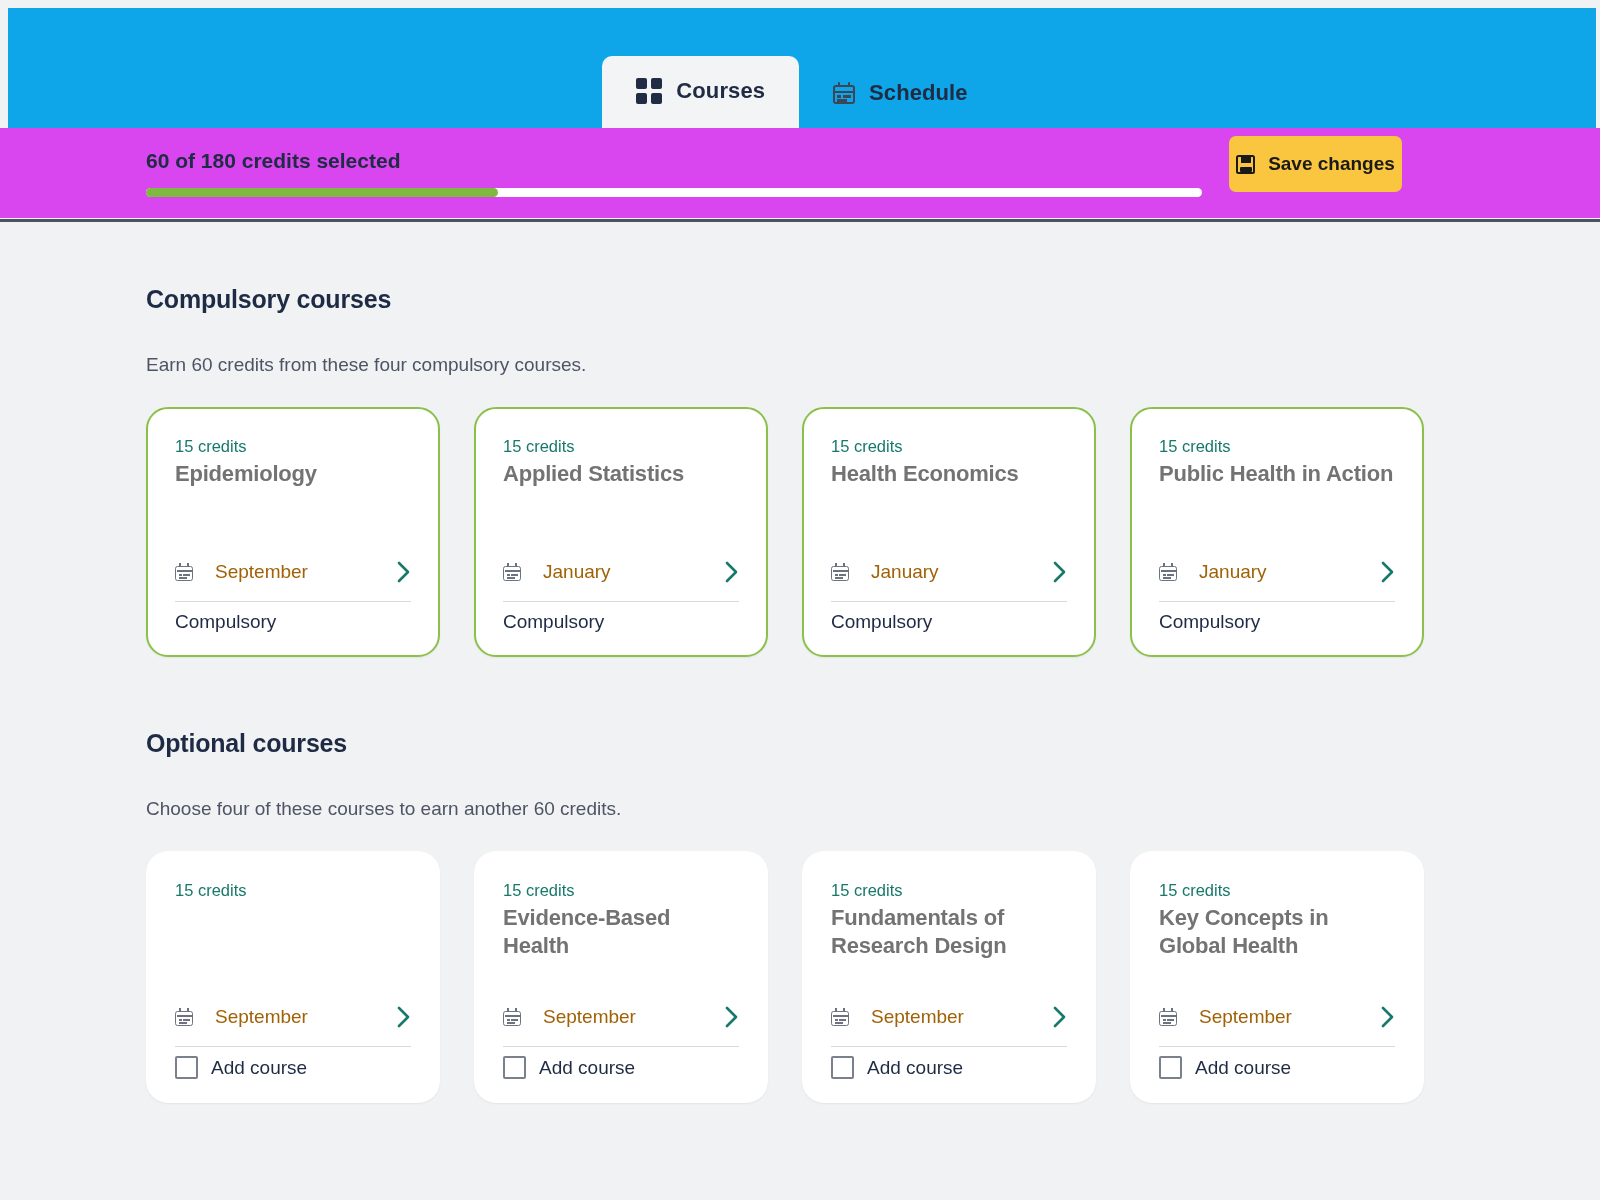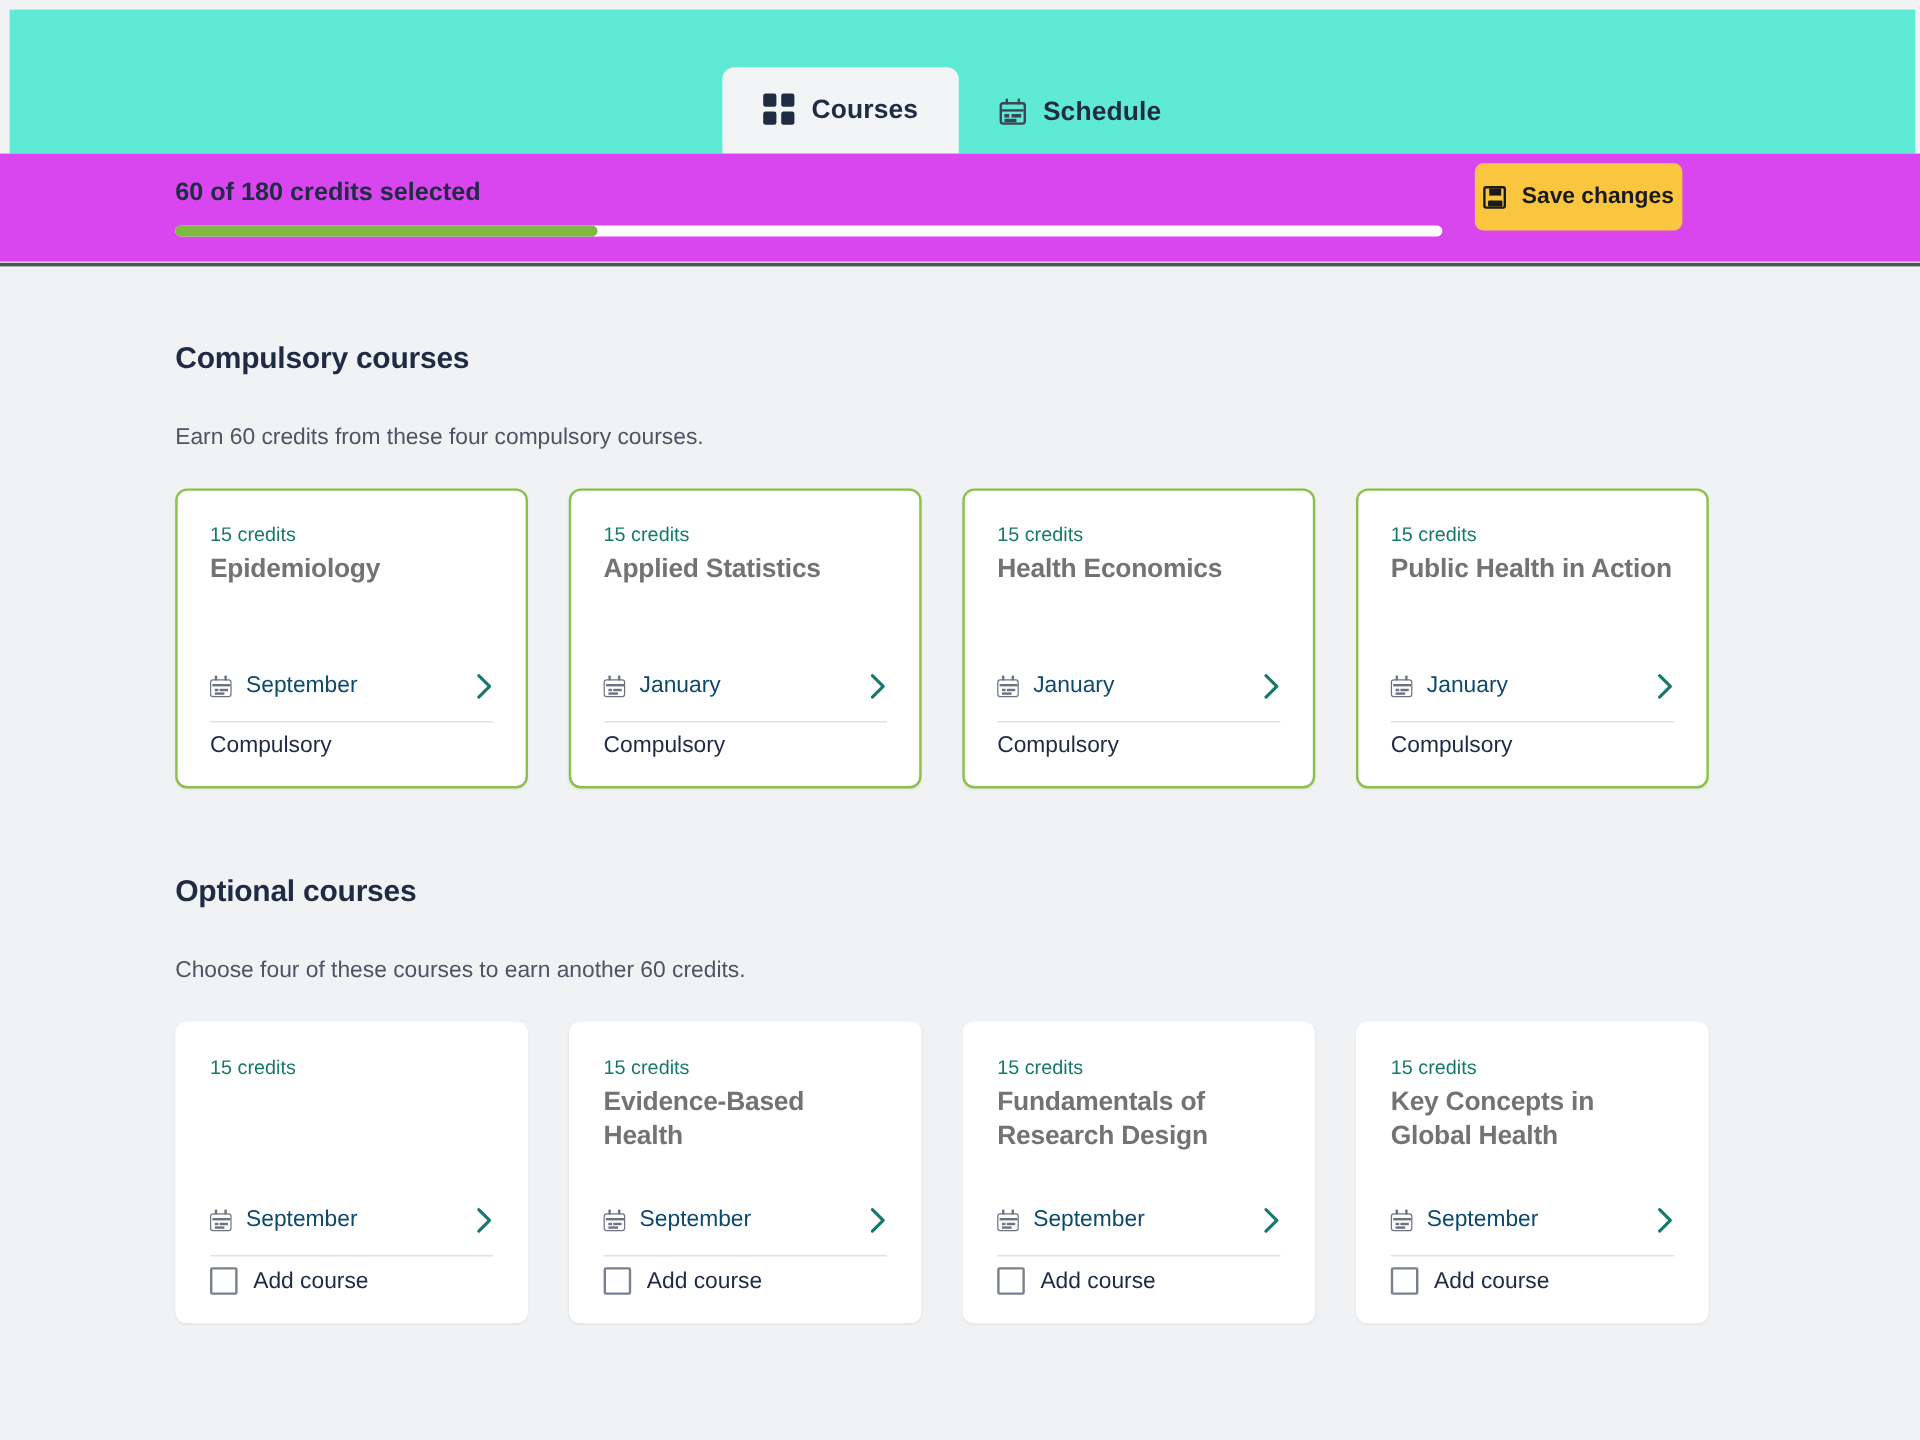--- a/index.html
+++ b/index.html
@@ -7,21 +7,21 @@
     width: 1600px; height: 1200px;
     background: #f1f2f4;
     font-family: "Liberation Sans", sans-serif;
     overflow: hidden;
   }
   .page { position: relative; width: 1600px; height: 1200px; background: #f1f2f4; }
 
   
   .header-bar {
     position: absolute; left: 8px; top: 8px; width: 1588px; height: 120px;
-    background: #5eead4;
+    background: #0ea5e9;
     display: flex; align-items: flex-end; justify-content: center;
   }
   .tabs { display: flex; align-items: flex-end; gap: 0px; }
   .tab {
     display: flex; align-items: center; gap: 14px;
     padding: 22px 34px 24px 34px;
     font-size: 22px; font-weight: bold; color: #202b44;
     border-radius: 10px 10px 0 0;
     cursor: pointer; background: transparent;
     line-height: 1;
@@ -84,21 +84,21 @@
   .section { padding: 0 146px; }
   .section-title {
     font-size: 25px; font-weight: bold; color: #1f2b44; letter-spacing: -0.2px;
   }
   .section-desc {
     font-size: 19px; color: #4d5565; margin-top: 40px;
   }
   .card-row { display: flex; gap: 34px; margin-top: 31px; }
 
   .course-card {
-    width: 294px; background: #ffffff; border-radius: 10px;
+    width: 294px; background: #ffffff; border-radius: 22px;
     padding: 28px 27px 22px 27px;
     display: flex; flex-direction: column;
     box-shadow: 0 1px 2px rgba(0,0,0,0.06);
   }
   .course-card.compulsory { border: 2.4px solid #8cc04a; height: 250px; }
   .course-card.optional { border: 2.4px solid transparent; height: 252px; }
 
   .credits-label { font-size: 16.5px; color: #16796b; font-weight: normal; }
   .course-title {
     font-size: 22px; font-weight: bold; color: #737373; margin-top: 4px;
@@ -113,21 +113,21 @@
   }
   .month-cal { position: relative; width: 18px; height: 18px; flex: none; }
   .month-cal .frame { position: absolute; left: 0; top: 2.5px; width: 18px; height: 15.5px; border: 1.8px solid #6b7280; border-radius: 2.5px; }
   .month-cal .hl, .month-cal .hr { position: absolute; top: 0; width: 1.8px; height: 4px; background: #6b7280; }
   .month-cal .hl { left: 4px; }
   .month-cal .hr { right: 4px; }
   .month-cal .bar { position: absolute; left: 1.5px; top: 7px; width: 15px; height: 1.6px; background: #6b7280; }
   .month-cal .d1 { position: absolute; left: 3.5px; top: 10.5px; width: 3px; height: 2px; background: #6b7280; }
   .month-cal .d2 { position: absolute; left: 8px; top: 10.5px; width: 6.5px; height: 2px; background: #6b7280; }
   .month-cal .d3 { position: absolute; left: 3.5px; top: 14px; width: 8px; height: 2px; background: #6b7280; }
-  .month-name { font-size: 19px; color: #0c4a6e; }
+  .month-name { font-size: 19px; color: #a16207; margin-left: 10px; }
   .chevron { margin-left: auto; width: 15px; height: 24px; flex: none; }
 
   .card-footer { margin-top: 9px; display: flex; align-items: center; gap: 13px; }
   .footer-text { font-size: 19px; color: #1f2b44; }
   .checkbox {
     width: 23px; height: 23px; border: 2px solid #7a818d; border-radius: 2px;
     background: #ffffff; flex: none; cursor: pointer;
   }
 
   .spacer-sections { height: 72px; }

